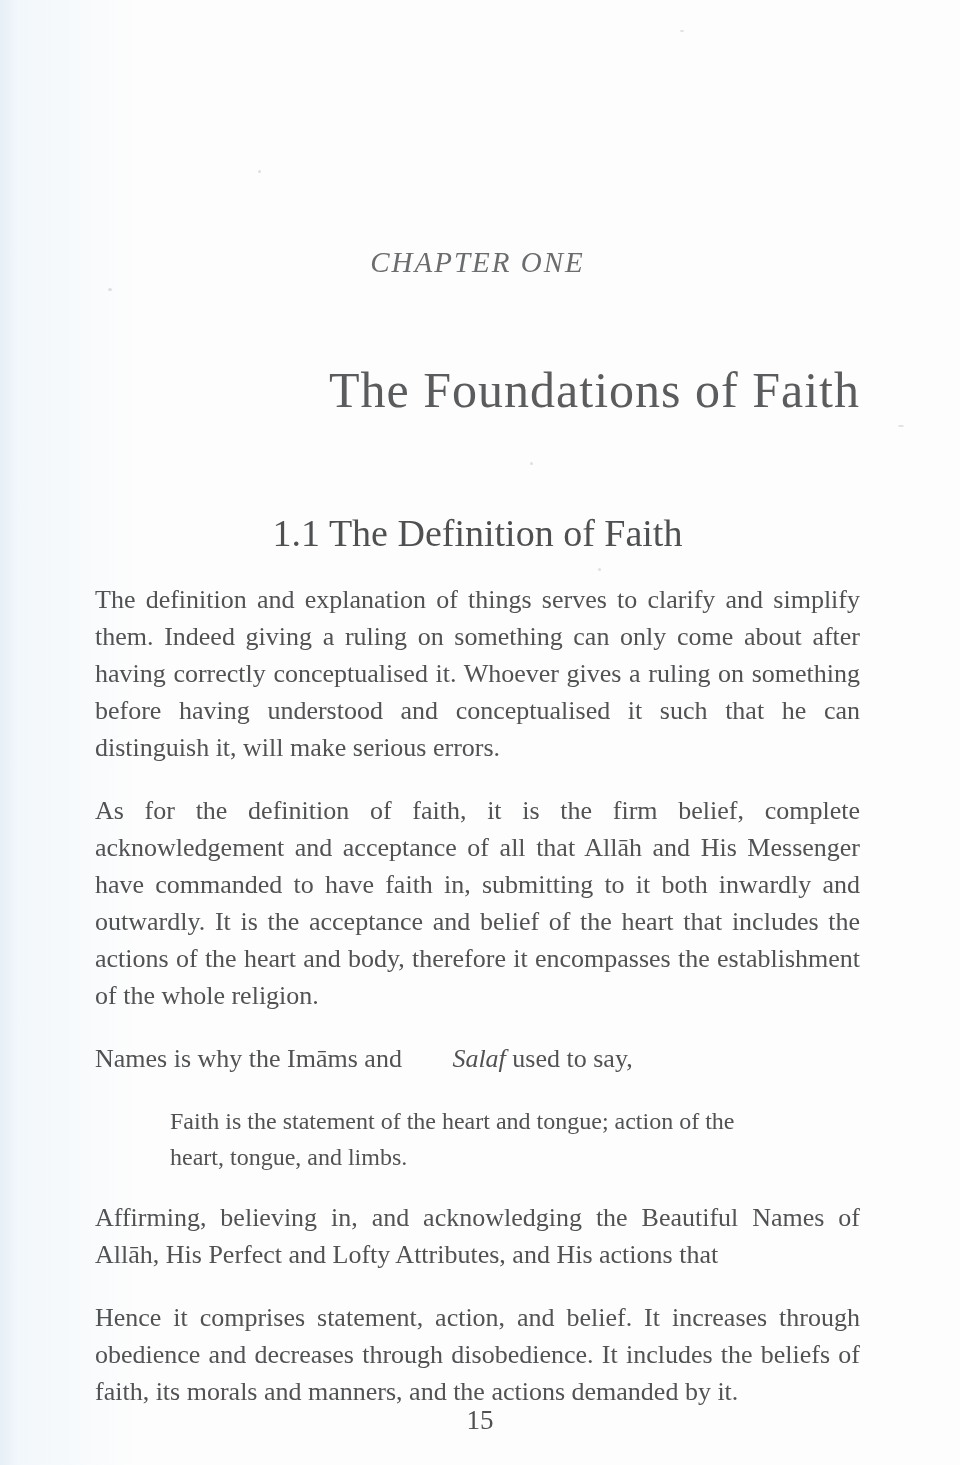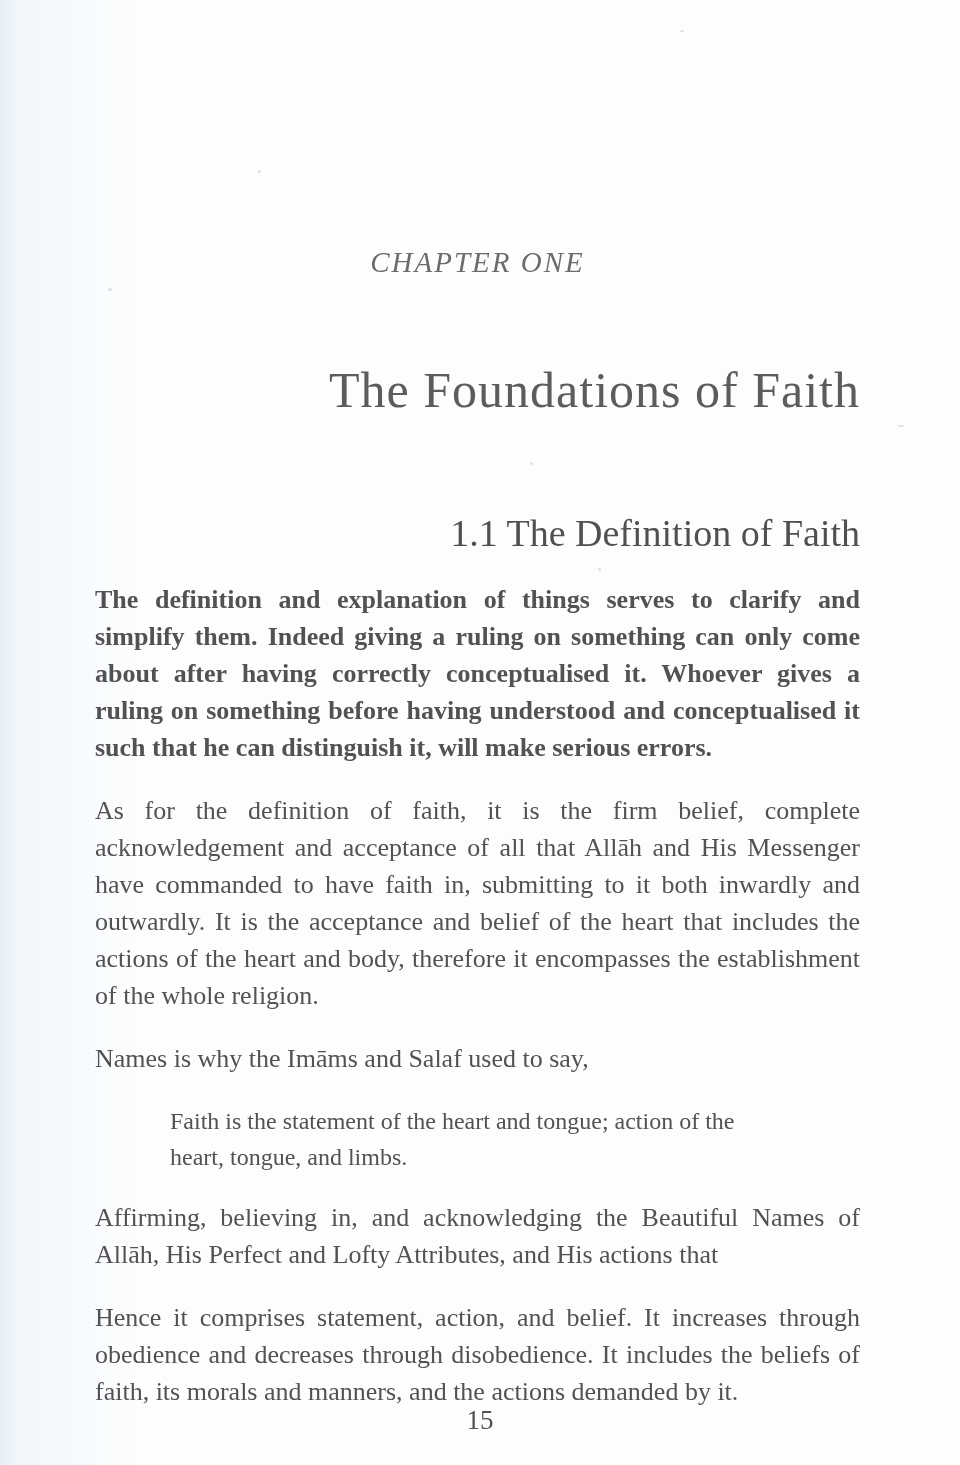--- a/index.html
+++ b/index.html
@@ -50,42 +50,43 @@
   }
   .book-title {
     margin-top: 82px;
     text-align: right;
     font-size: 50px;
     letter-spacing: 1px;
     color: #5b5c5e;
   }
   .section-heading {
     margin-top: 92px;
-    text-align: right;
+    text-align: center;
     font-size: 38px;
     color: #4f5052;
   }
   .body-para {
     margin-top: 14px;
     font-size: 26px;
     line-height: 37px;
     text-align: justify;
     color: #515254;
   }
   .body-para.first {
     margin-top: 26px;
-    font-weight: bold;
   }
   .imams-line {
     margin-top: 14px;
     font-size: 26px;
     line-height: 37px;
     color: #515254;
   }
   .imams-line .italic {
+    font-style: italic;
+    margin-left: 44px;
   }
   .quote-block {
     margin-top: 16px;
     margin-left: 75px;
     margin-right: 71px;
     font-size: 24px;
     line-height: 36px;
     color: #515254;
   }
   .page-number {

